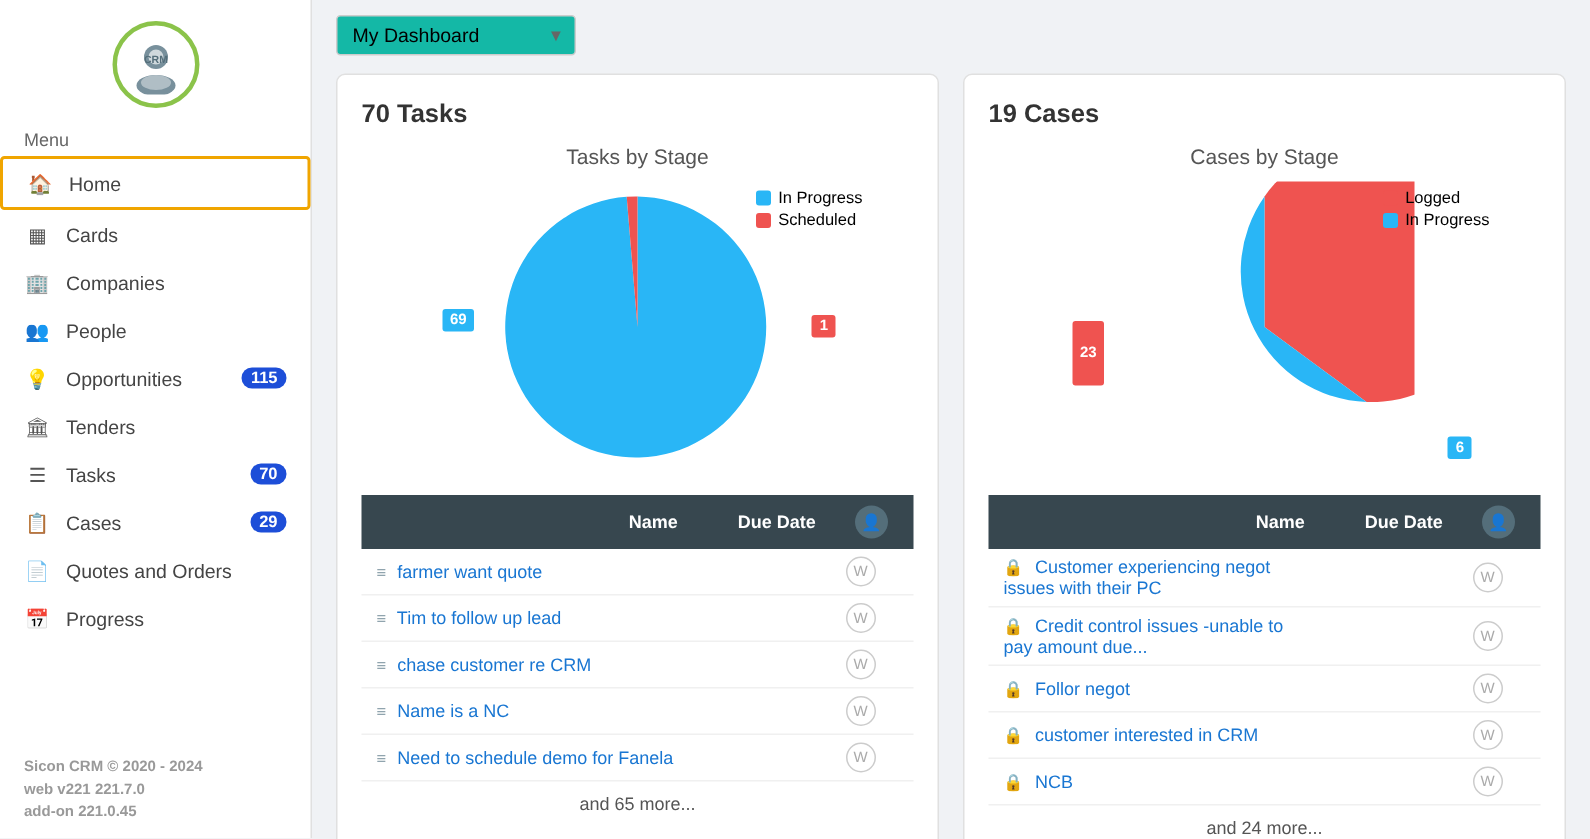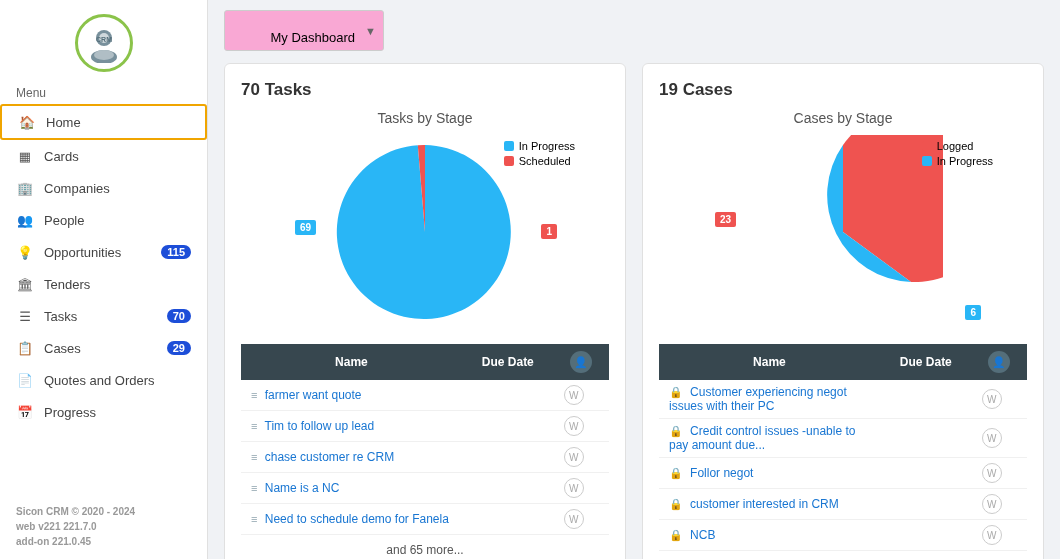--- a/index.html
+++ b/index.html
@@ -90,29 +90,28 @@
       padding: 10px 16px;
     }
     .top-bar {
       display: flex;
       align-items: center;
       margin-bottom: 12px;
     }
     .dashboard-select {
       border: 1px solid #ccc;
       border-radius: 3px;
-      padding: 19px 28px 5px 10px;
+      padding: 5px 28px 5px 10px;
       font-size: 13px;
-      background: #f9a8d4;
+      background: #14b8a6;
       appearance: none;
       -webkit-appearance: none;
       cursor: pointer;
       min-width: 160px;
       position: relative;
-      text-align: right;
     }
     .select-wrapper {
       position: relative;
       display: inline-block;
     }
     .select-arrow {
       position: absolute;
       right: 8px;
       top: 50%;
       transform: translateY(-50%);
@@ -168,21 +167,21 @@
       width: 100%;
       border-collapse: collapse;
       font-size: 12px;
     }
     .data-table thead tr {
       background: #37474f;
       color: #fff;
     }
     .data-table thead th {
       padding: 7px 10px;
-      text-align: center;
+      text-align: right;
       font-weight: 600;
     }
     .data-table tbody tr {
       border-bottom: 1px solid #f0f0f0;
     }
     .data-table tbody td {
       padding: 5px 10px;
       color: #444;
     }
     .data-table a {
@@ -412,21 +411,21 @@
       <div class="panel-title">19 Cases</div>
       <div class="chart-area">
         <div class="chart-title">Cases by Stage</div>
         <div style="position:relative; width:300px; height:200px; display:flex; align-items:center; justify-content:center;">
           <svg width="200" height="195" viewBox="0 0 200 195">
 
             <path d="M100,97 L100,10 A87,87 0 1 1 168,147 Z" fill="#ef5350"></path>
             <path d="M100,97 L168,147 A87,87 0 0 1 100,10 Z" fill="#29b6f6"></path>
           </svg>
 
-          <div style="position:absolute; left:22px; top:80px; background:#ef5350; color:#fff; font-size:10px; font-weight:bold; padding:2px 5px; border-radius:2px;">23</div>
+          <div style="position:absolute; left:22px; top:96px; background:#ef5350; color:#fff; font-size:10px; font-weight:bold; padding:16px 5px; border-radius:2px;">23</div>
           <div style="position:absolute; right:12px; bottom:12px; background:#29b6f6; color:#fff; font-size:10px; font-weight:bold; padding:2px 5px; border-radius:2px;">6</div>
 
           <div style="position:absolute; top:8px; right:0px; font-size:11px;">
             <div class="legend-item">
               <div class="legend-dot" style="background:#ef5350;"></div>
               <span>Logged</span>
             </div>
             <div class="legend-item">
               <div class="legend-dot" style="background:#29b6f6;"></div>
               <span>In Progress</span>

